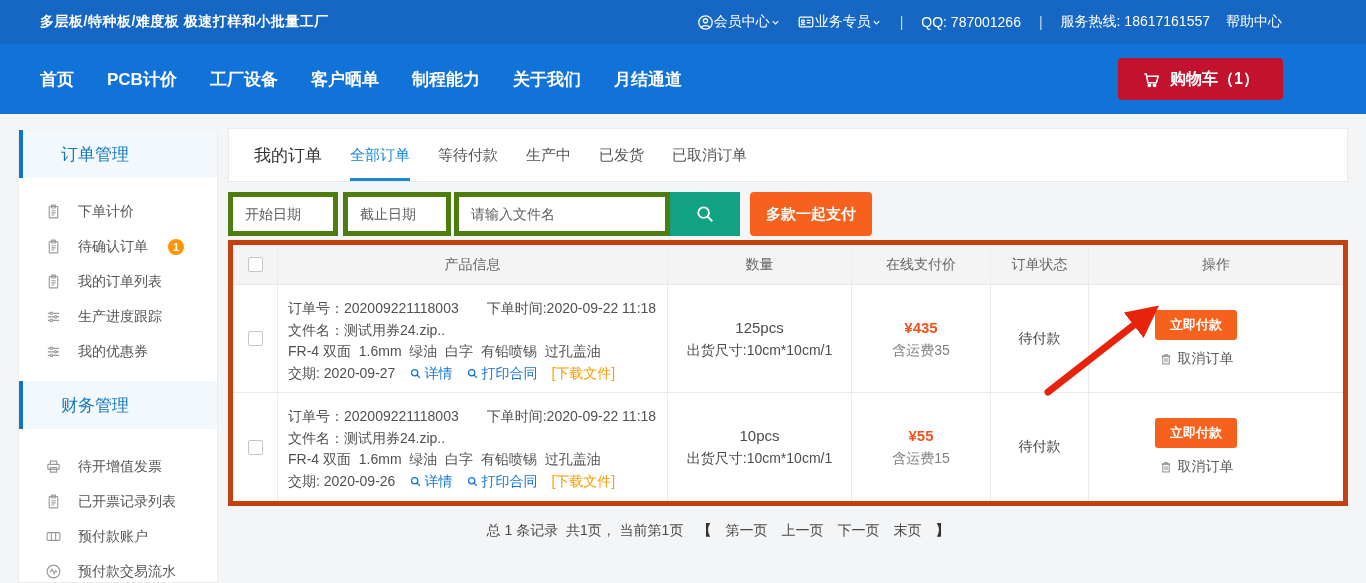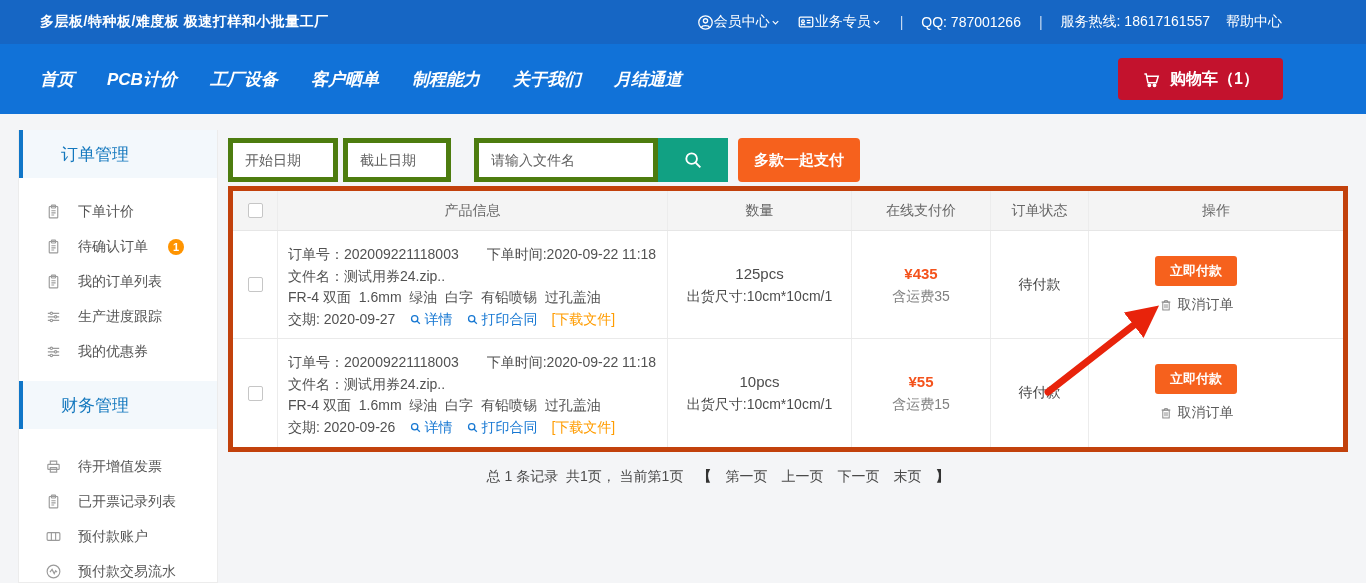--- a/index.html
+++ b/index.html
@@ -16,21 +16,21 @@
   .topbar{position:absolute; left:0; top:0; width:1366px; height:44px; background:var(--topbar);
     display:flex; align-items:center; justify-content:space-between; padding:0 84px 0 40px; color:#fff;}
   .topbar .slogan{font-size:14px; font-weight:600; letter-spacing:.5px;}
   .topbar-right{display:flex; align-items:center; gap:16px; font-size:14px;}
   .top-item{display:inline-flex; align-items:center; cursor:pointer;}
   .top-sep{opacity:.75; font-weight:300; padding:0 2px;}
 
   
   .navbar{position:absolute; left:0; top:44px; width:1366px; height:70px; background:var(--navbar);
     display:flex; align-items:center; padding:0 40px; color:#fff;}
-  .nav-items{display:flex; align-items:center; gap:33px;font-style:italic;}
+  .nav-items{display:flex; align-items:center; gap:33px;}
   .nav-item{font-size:17px; font-weight:600; cursor:pointer; white-space:nowrap;}
   .cart-btn{position:absolute; right:83px; top:14px; height:42px; min-width:165px; background:var(--cart-red);
     border:none; border-radius:4px; color:#fff; font-size:16px; font-weight:600; display:flex;
     align-items:center; justify-content:center; gap:9px; cursor:pointer; padding:0 18px;}
 
   
   .sidebar{position:absolute; left:18px; top:130px; width:200px; height:453px; background:#fff;
     border:1px solid #ececec; border-top:none;}
   .side-section-title{height:48px; display:flex; align-items:center; padding-left:38px;
     background:#f3f8fc; border-left:4px solid #1076c8; color:#1478be; font-size:17px;}
@@ -49,21 +49,21 @@
   .tab{display:flex; align-items:center; font-size:15px; color:#555; cursor:pointer; white-space:nowrap;}
   .tab.first{font-size:17px; color:#333;}
   .tab.active{color:var(--active-tab-blue); box-shadow:inset 0 -3px 0 var(--active-tab-blue);}
 
   .search-row{margin-top:10px; display:flex; align-items:center; height:44px;}
   .inp{height:44px; border:5px solid #4d7c0f; background:#fff; font-size:14px; color:#333;
     padding:0 12px; font-family:inherit; outline:none;}
   .inp::placeholder{color:#5f5f5f;}
   .inp.date1{width:110px;}
   .inp.date2{width:108px; margin-left:5px;}
-  .inp.file{width:184px; margin-left:23px;}
+  .inp.file{width:216px; margin-left:3px;}
   .search-btn{width:70px; height:44px; background:var(--search-teal); border:none; cursor:pointer;
     display:flex; align-items:center; justify-content:center; color:#fff;}
   .pay-together-btn{margin-left:10px; height:44px; padding:0 16px; background:var(--accent-orange);
     border:none; border-radius:4px; color:#fff; font-size:15px; font-weight:600; cursor:pointer;}
 
   .order-table{margin-top:4px; background:#fff; border:5px solid #c2410c;}
   .trow{display:flex; align-items:stretch;}
   .thead{height:40px; background:#f4f4f4; color:#666; font-size:14px; border-bottom:1px solid #e6e6e6;}
   .cell{display:flex; align-items:center; justify-content:center; border-right:1px solid #ececec;}
   .cell:last-child{border-right:none;}
@@ -263,20 +263,28 @@
             <path d="M7 13l3-4 3 6 2-4 2 2"></path>
           </svg>
         </span>
       <span>预付款交易流水</span>
     </div>
   </div>
 </div>
 
 <div class="main">
 
+  <div class="tabs-bar">
+    <span class="tab first">我的订单</span>
+    <span class="tab active">全部订单</span>
+    <span class="tab">等待付款</span>
+    <span class="tab">生产中</span>
+    <span class="tab">已发货</span>
+    <span class="tab">已取消订单</span>
+  </div>
 
   <div class="search-row">
     <input class="inp date1" placeholder="开始日期" style="">
     <input class="inp date2" placeholder="截止日期" style="">
     <input class="inp file" placeholder="请输入文件名" style="">
     <button class="search-btn">
       <span>
           <svg width="22" height="22" viewBox="0 0 24 24" fill="none" stroke="#fff" stroke-width="2">
             <circle cx="10.5" cy="10.5" r="5.8"></circle>
             <path d="M15 15l5 5"></path>

